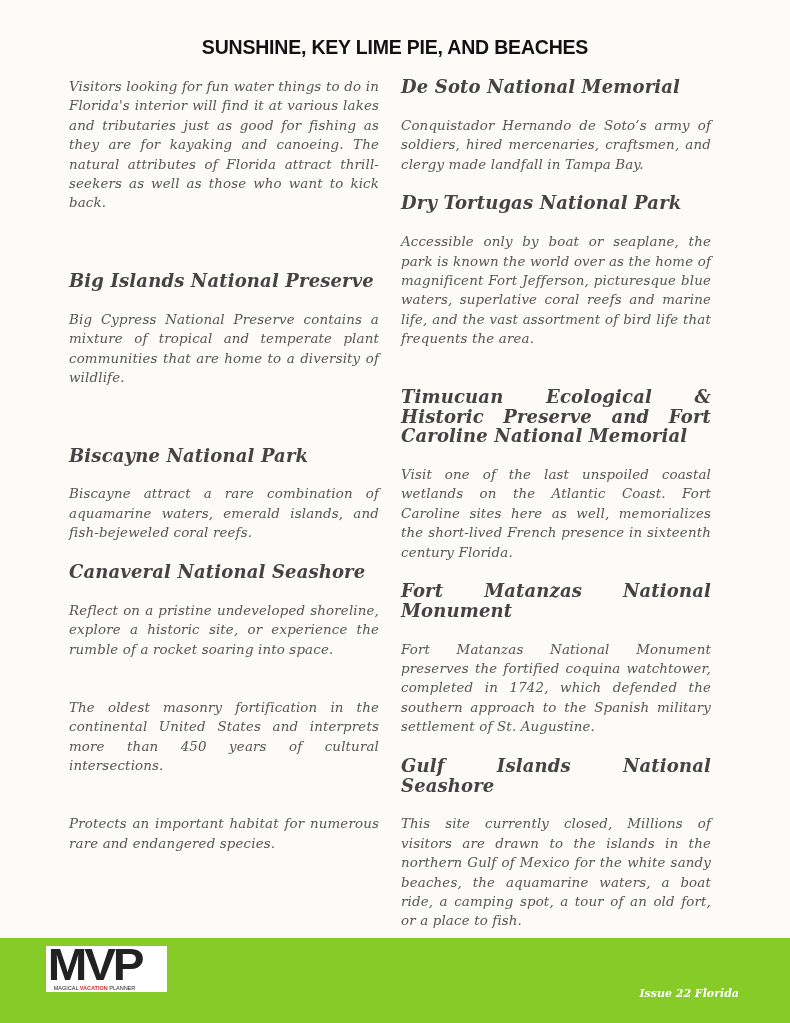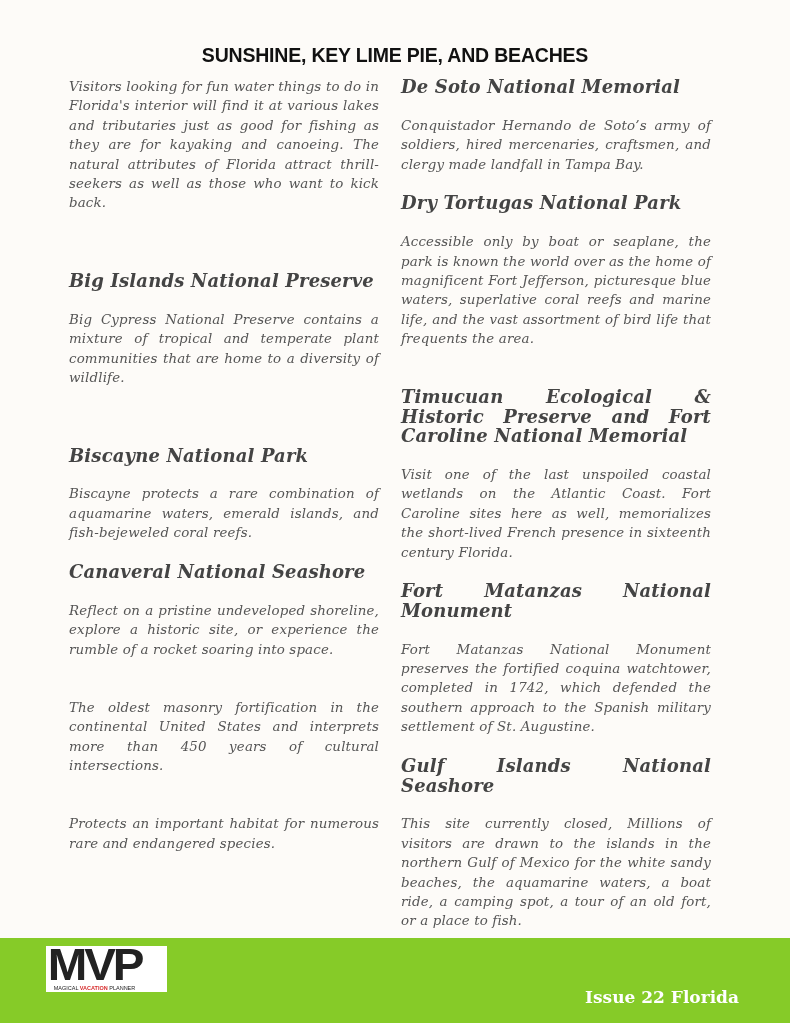--- a/index.html
+++ b/index.html
@@ -2,21 +2,21 @@
 <html><head>
   <meta charset="utf-8">
   <style>
     html, body { margin: 0; padding: 0; }
     body {
       width: 790px; height: 1023px; overflow: hidden;
       background: #fdfbf8; position: relative;
       font-family: "DejaVu Serif", serif;
     }
     .title {
-      position: absolute; left: 0; top: 44px; width: 790px;
+      position: absolute; left: 0; top: 36px; width: 790px;
       text-align: center;
       font-family: "Liberation Sans", sans-serif;
       font-weight: bold; font-size: 19.5px; color: #111;
       letter-spacing: -0.2px;
     }
     .col {
       position: absolute; top: 77px; width: 310px;
       font-size: 13.4px; line-height: 19.4px; color: #555;
       letter-spacing: 0.15px;
       font-style: italic;
@@ -45,41 +45,41 @@
       text-align: center; transform: scaleX(1.08);
     }
     .logo .tagline {
       position: absolute; left: 0; bottom: 1px; width: 97px; text-align: center;
       font-family: "Liberation Sans", sans-serif; font-size: 5.5px;
       line-height: 6px; color: #222; white-space: nowrap;
     }
     .logo .tagline .accent { color: #d62b2b; font-weight: bold; }
     .issue {
       position: absolute; right: 51px; top: 49px;
-      font-family: "DejaVu Serif", serif; font-weight: bold;
-      font-size: 17px; color: #fff;
+      font-family: "DejaVu Serif", serif; font-style: italic; font-weight: bold;
+      font-size: 11px; color: #fff;
     }
   </style>
 </head>
 <body>
 
 <div class="title">SUNSHINE, KEY LIME PIE, AND BEACHES</div>
 
 <div class="col left">
   <p>Visitors looking for fun water things to do in Florida's interior will find it at various lakes and tributaries just as good for fishing as they are for kayaking and canoeing. The natural attributes of Florida attract thrill-seekers as well as those who want to kick back.</p>
   <div class="gap2"></div>
   <div class="gap1"></div>
   <h3>Big Islands National Preserve</h3>
   <div class="gap1"></div>
   <p>Big Cypress National Preserve contains a mixture of tropical and temperate plant communities that are home to a diversity of wildlife.</p>
   <div class="gap2"></div>
   <div class="gap1"></div>
   <h3>Biscayne National Park</h3>
   <div class="gap1"></div>
-  <p>Biscayne protects a rare combination of aquamarine waters, emerald islands, and fish-bejeweled coral reefs.</p>
+  <p>Biscayne attract a rare combination of aquamarine waters, emerald islands, and fish-bejeweled coral reefs.</p>
   <div class="gap1"></div>
   <h3>Canaveral National Seashore</h3>
   <div class="gap1"></div>
   <p>Reflect on a pristine undeveloped shoreline, explore a historic site, or experience the rumble of a rocket soaring into space.</p>
   <div class="gap1"></div>
   <div class="gap1"></div>
   <p>The oldest masonry fortification in the continental United States and interprets more than 450 years of cultural intersections.</p>
   <div class="gap1"></div>
   <div class="gap1"></div>
   <p>Protects an important habitat for numerous rare and endangered species.</p>

